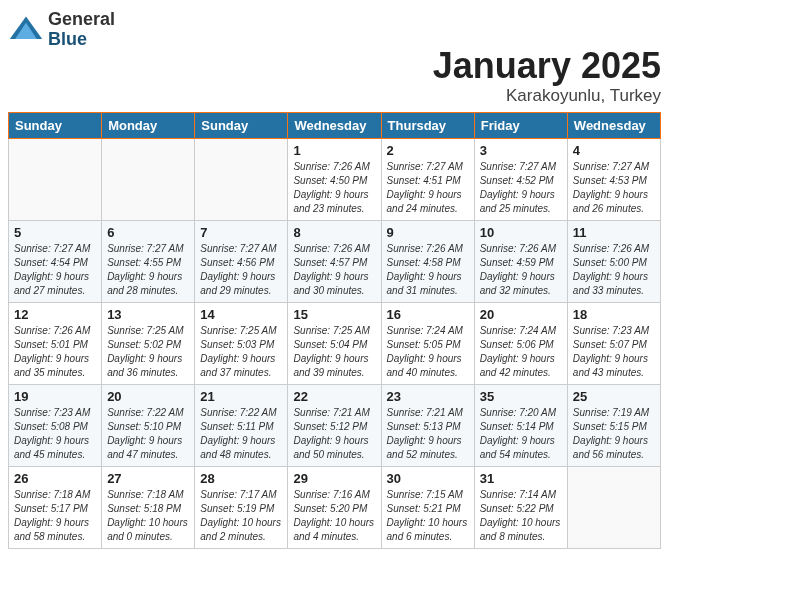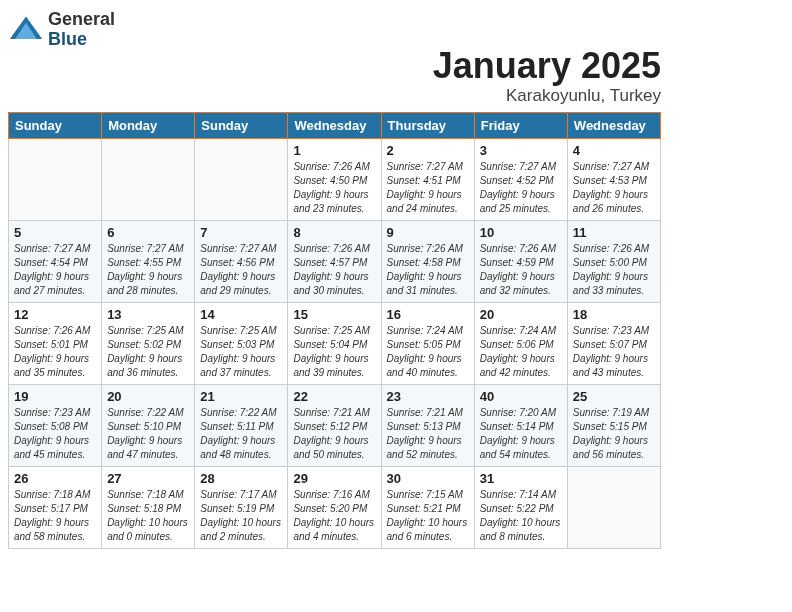--- a/index.html
+++ b/index.html
@@ -300,21 +300,21 @@
 and 50 minutes.</div>
           </td>
           <td>
             <div class="day-number">23</div>
             <div class="day-info" style="white-space: pre-line;">Sunrise: 7:21 AM
 Sunset: 5:13 PM
 Daylight: 9 hours
 and 52 minutes.</div>
           </td>
           <td>
-            <div class="day-number">40</div>
+            <div class="day-number">35</div>
             <div class="day-info" style="white-space: pre-line;">Sunrise: 7:20 AM
 Sunset: 5:14 PM
 Daylight: 9 hours
 and 54 minutes.</div>
           </td>
           <td>
             <div class="day-number">25</div>
             <div class="day-info" style="white-space: pre-line;">Sunrise: 7:19 AM
 Sunset: 5:15 PM
 Daylight: 9 hours

